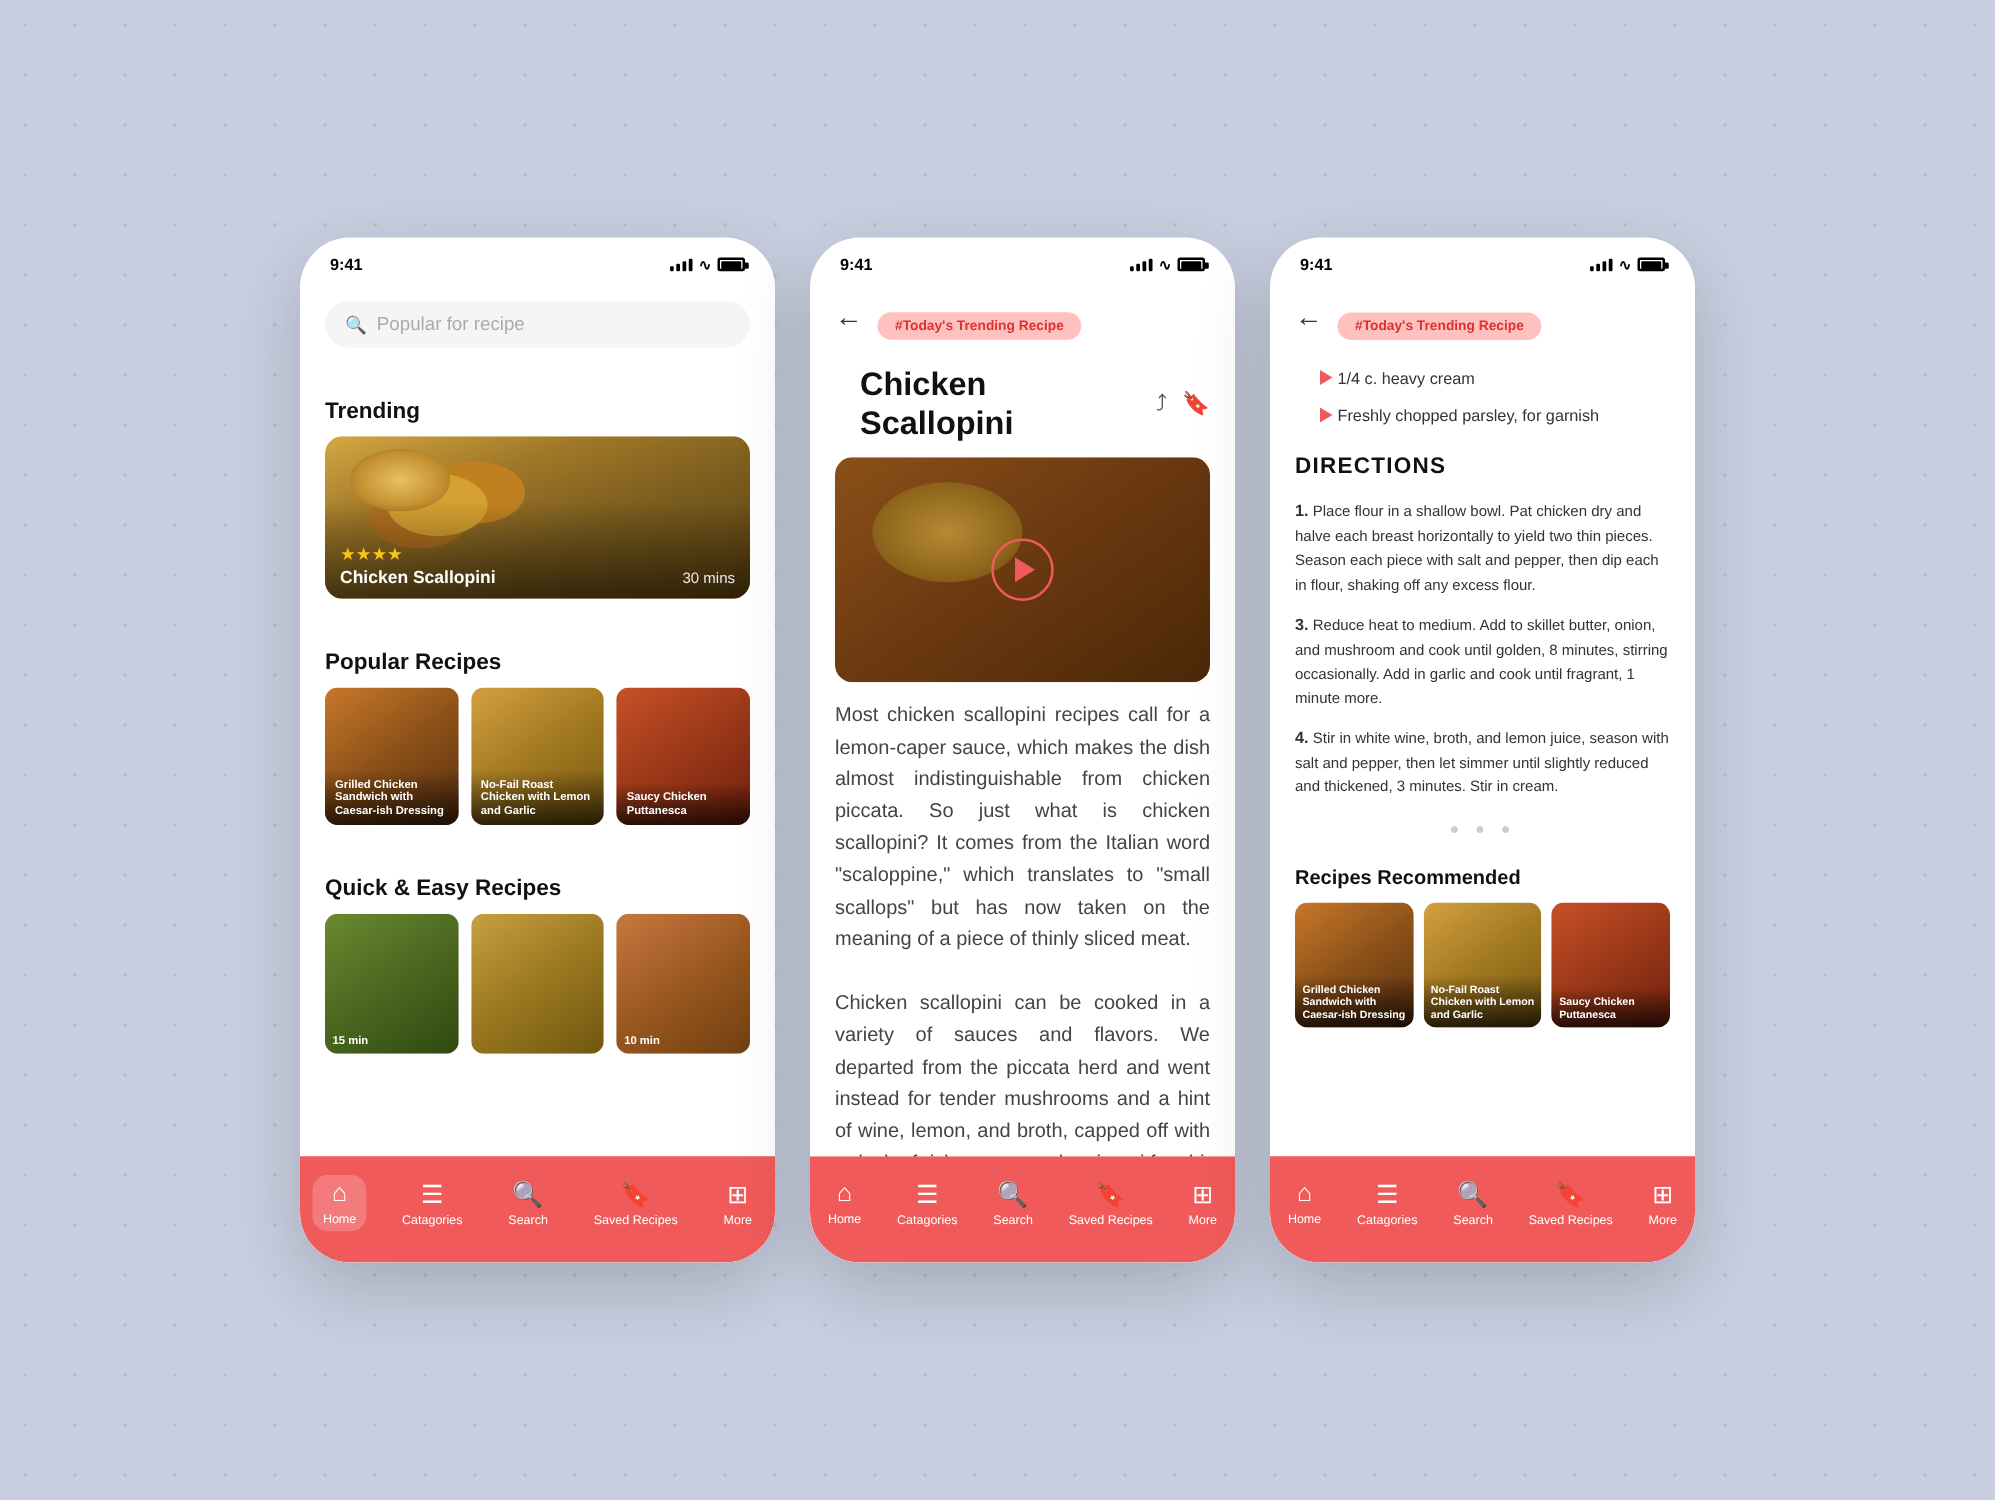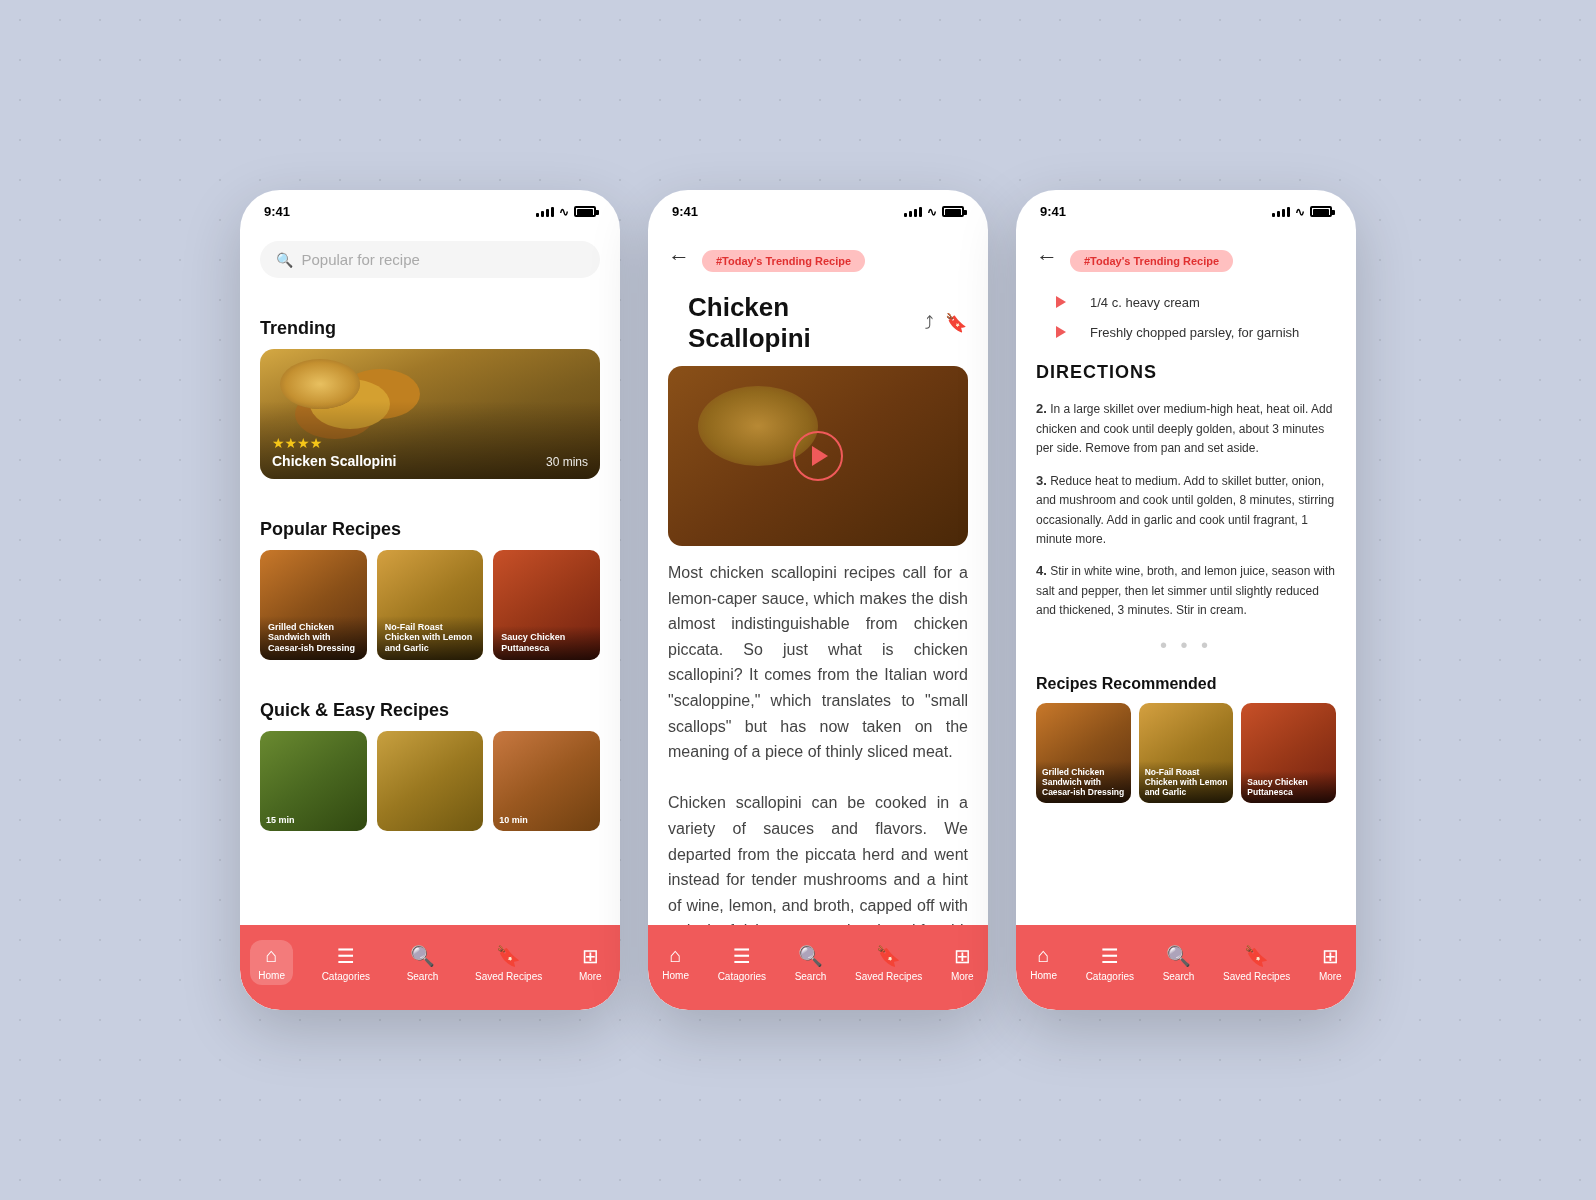--- a/index.html
+++ b/index.html
@@ -216,21 +216,21 @@
       display: flex;
       gap: 10px;
       padding: 0 20px;
     }
 
     .quick-card {
       flex: 1;
       border-radius: 10px;
       overflow: hidden;
       position: relative;
-      height: 100px;
+      height: 112px;
     }
 
     .food-salad {
       background: linear-gradient(145deg, #6a8a30 0%, #4a6820 50%, #304810 100%);
     }
     .food-sandwich {
       background: linear-gradient(145deg, #c8a040 0%, #9a7820 50%, #705810 100%);
     }
     .food-bowl {
       background: linear-gradient(145deg, #c87840 0%, #9a5820 50%, #704010 100%);
@@ -401,21 +401,21 @@
       font-size: 20px;
       font-weight: 800;
       padding: 8px 20px 10px;
       color: #111;
       letter-spacing: 0.5px;
     }
 
     .ingredient-item {
       display: flex;
       align-items: flex-start;
-      gap: 24px;
+      gap: 4px;
       padding: 6px 20px;
     }
 
     .ingredient-arrow {
       width: 0; height: 0;
       border-top: 6px solid transparent;
       border-bottom: 6px solid transparent;
       border-left: 10px solid #f05a5a;
       margin-top: 2px;
       flex-shrink: 0;
@@ -737,22 +737,22 @@
         </div>
         <div class="ingredient-item">
           <div class="ingredient-arrow"></div>
           <span class="ingredient-text">Freshly chopped parsley, for garnish</span>
         </div>
       </div>
 
       <div class="directions-title">DIRECTIONS</div>
 
       <div class="direction-step">
-        <strong>2.</strong>
-        <span>In a large skillet over medium-high heat, heat oil. Add chicken and cook until deeply golden, about 3 minutes per side. Remove from pan and set aside.</span>
+        <strong>1.</strong>
+        <span>Place flour in a shallow bowl. Pat chicken dry and halve each breast horizontally to yield two thin pieces. Season each piece with salt and pepper, then dip each in flour, shaking off any excess flour.</span>
       </div>
       <div class="direction-step">
         <strong>3.</strong>
         <span>Reduce heat to medium. Add to skillet butter, onion, and mushroom and cook until golden, 8 minutes, stirring occasionally. Add in garlic and cook until fragrant, 1 minute more.</span>
       </div>
       <div class="direction-step">
         <strong>4.</strong>
         <span>Stir in white wine, broth, and lemon juice, season with salt and pepper, then let simmer until slightly reduced and thickened, 3 minutes. Stir in cream.</span>
       </div>
 

